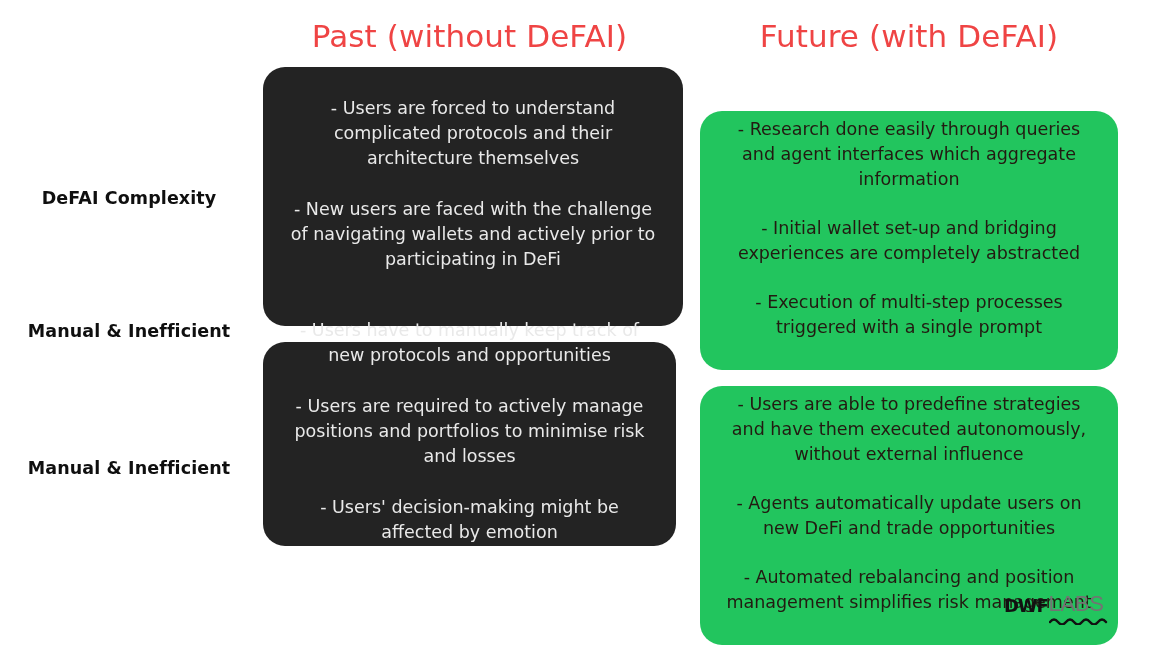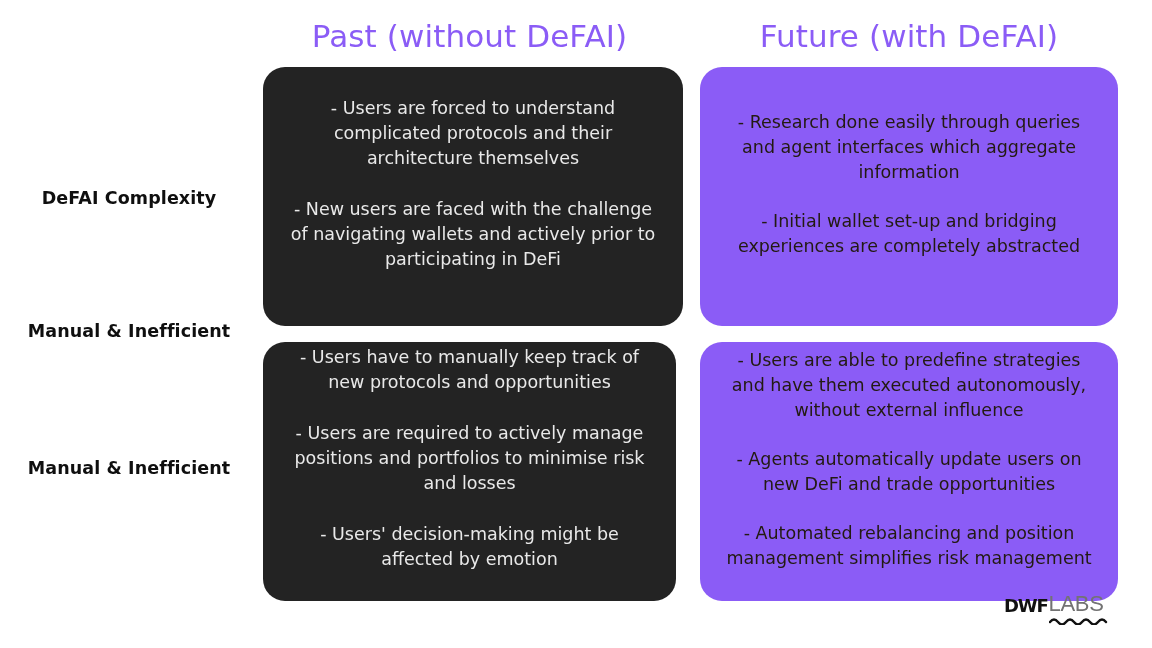--- a/index.html
+++ b/index.html
@@ -21,21 +21,21 @@
     height: 648px;
   }
 
   
   .col-header {
     position: absolute;
     top: 16px;
     text-align: center;
     font-size: 31px;
     font-weight: 400;
-    color: #8b5cf6;
+    color: #ef4444;
     letter-spacing: 0.1px;
     line-height: 40px;
     white-space: nowrap;
   }
   .col-header.past   { left: 263px; width: 413px; }
   .col-header.future { left: 700px; width: 418px; }
 
   
   .row-label {
     position: absolute;
@@ -62,27 +62,28 @@
     flex-direction: column;
     justify-content: center;
     align-items: center;
     padding: 14px 18px;
   }
   .card.dark {
     background: #232323;
     color: #e9e9e9;
   }
   .card.orange {
-    background: #8b5cf6;
+    background: #22c55e;
     color: #231a11;
+    margin-top: 44px;
   }
 
   .card.c-past-top    { left: 263px; top: 67px;  width: 420px; height: 259px; }
   .card.c-future-top  { left: 700px; top: 67px;  width: 418px; height: 259px; }
-  .card.c-past-bot    { left: 263px; top: 342px; width: 413px; height: 259px; }
+  .card.c-past-bot    { left: 263px; top: 342px; width: 413px; height: 204px; }
   .card.c-future-bot  { left: 700px; top: 342px; width: 418px; height: 259px; }
 
   .bullet {
     text-align: center;
     font-size: 17.5px;
     line-height: 25px;
     font-weight: 400;
     margin: 0;
     padding: 0 4px;
   }
@@ -140,20 +141,21 @@
   <div class="row-label r3">Manual &amp; Inefficient</div>
 
   <div class="card dark c-past-top">
     <p class="bullet">- Users are forced to understand complicated protocols and their architecture themselves</p>
     <p class="bullet">- New users are faced with the challenge of navigating wallets and actively prior to participating in DeFi</p>
   </div>
 
   <div class="card orange c-future-top">
     <p class="bullet">- Research done easily through queries and agent interfaces which aggregate information</p>
     <p class="bullet">- Initial wallet set-up and bridging experiences are completely abstracted</p>
+    <p class="bullet">- Execution of multi-step processes triggered with a single prompt</p>
   </div>
 
   <div class="card dark c-past-bot">
     <p class="bullet">- Users have to manually keep track of new protocols and opportunities</p>
     <p class="bullet">- Users are required to actively manage positions and portfolios to minimise risk and losses</p>
     <p class="bullet">- Users' decision-making might be affected by emotion</p>
   </div>
 
   <div class="card orange c-future-bot">
     <p class="bullet">- Users are able to predefine strategies and have them executed autonomously, without external influence</p>

